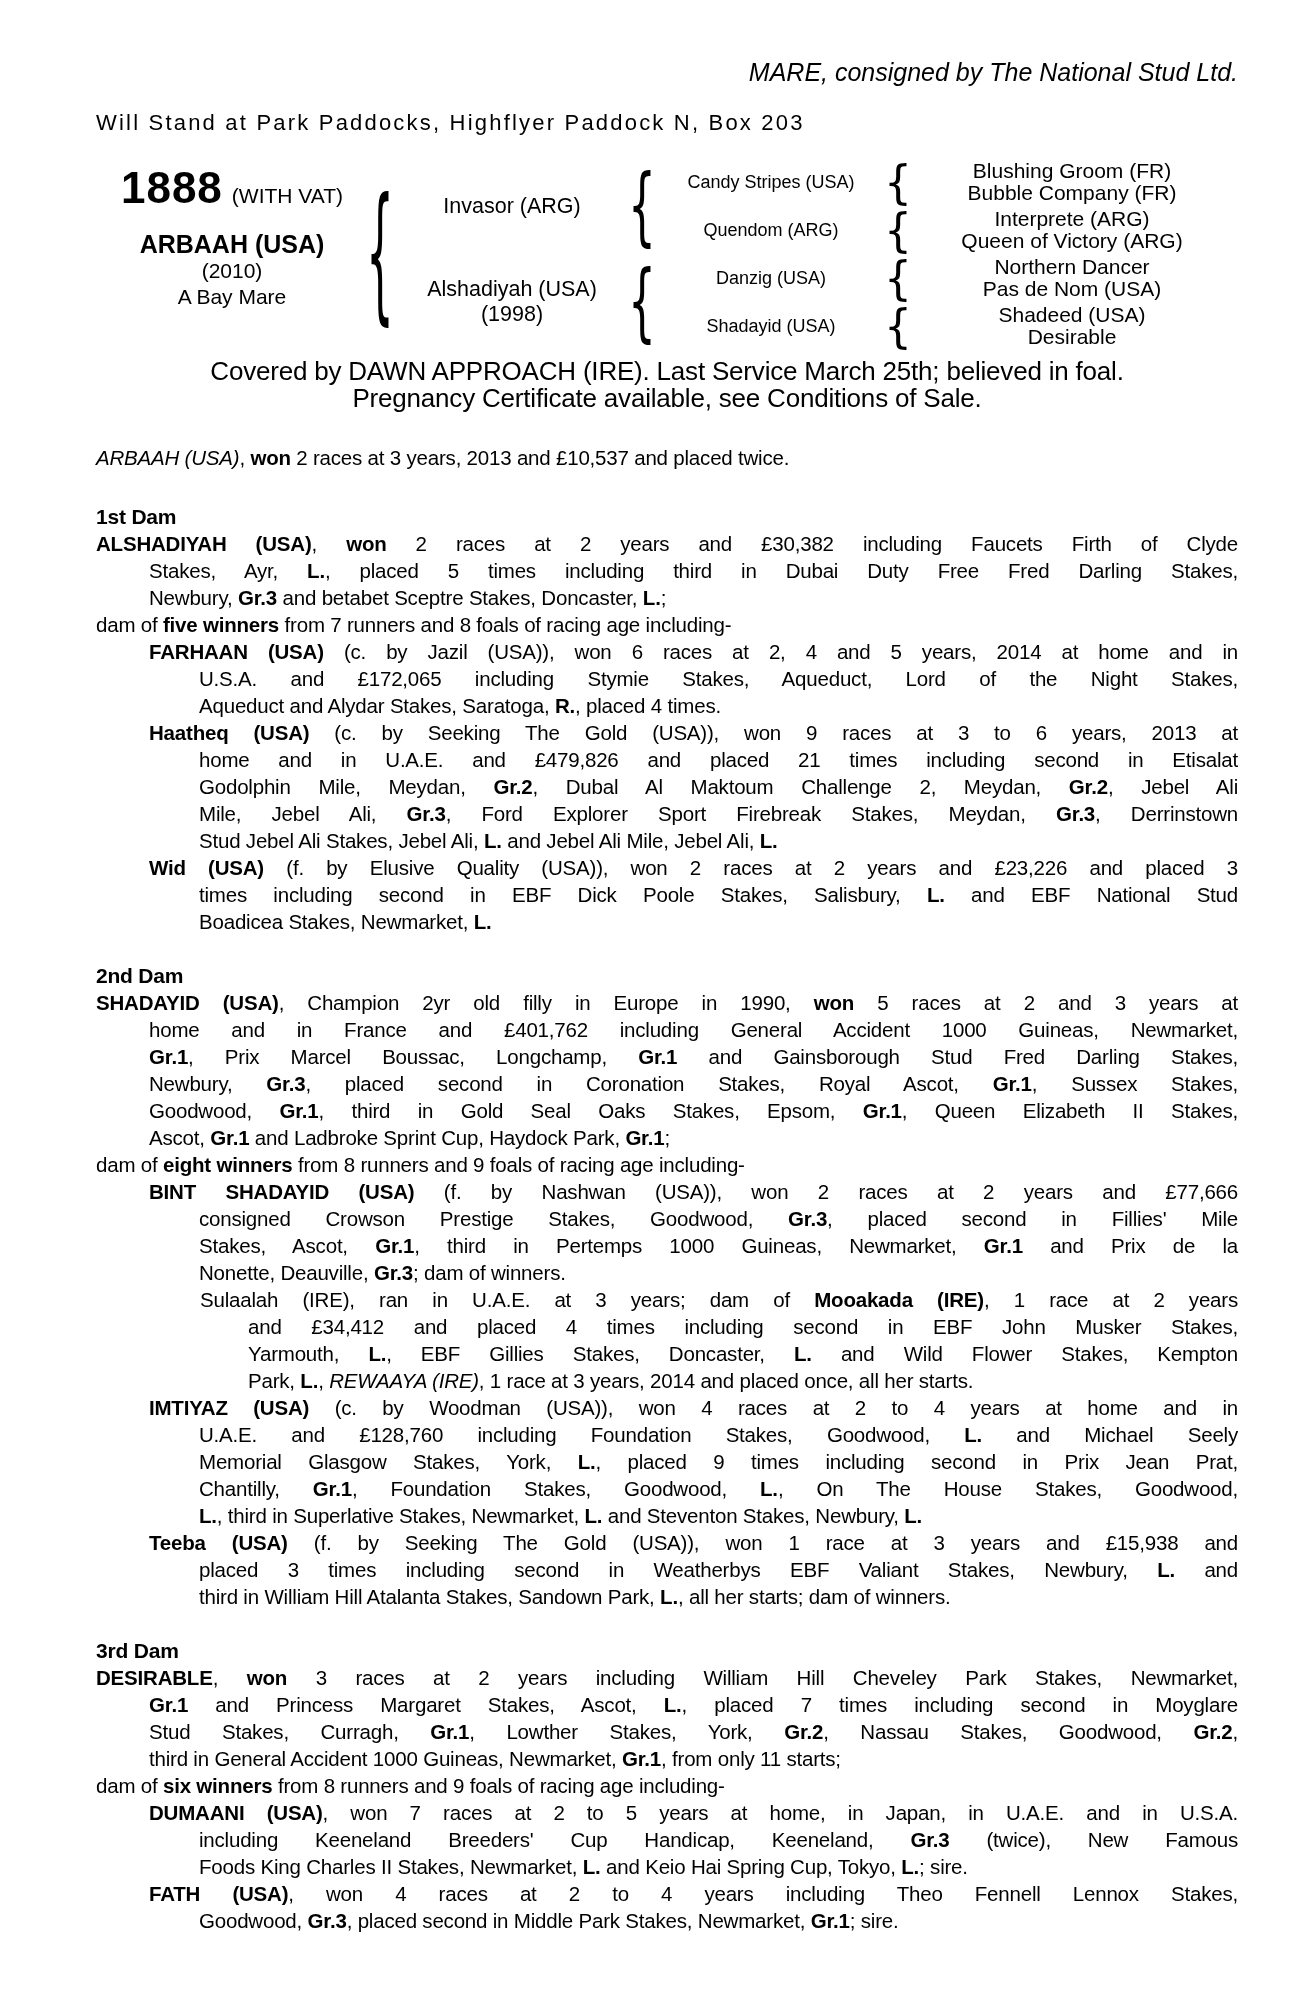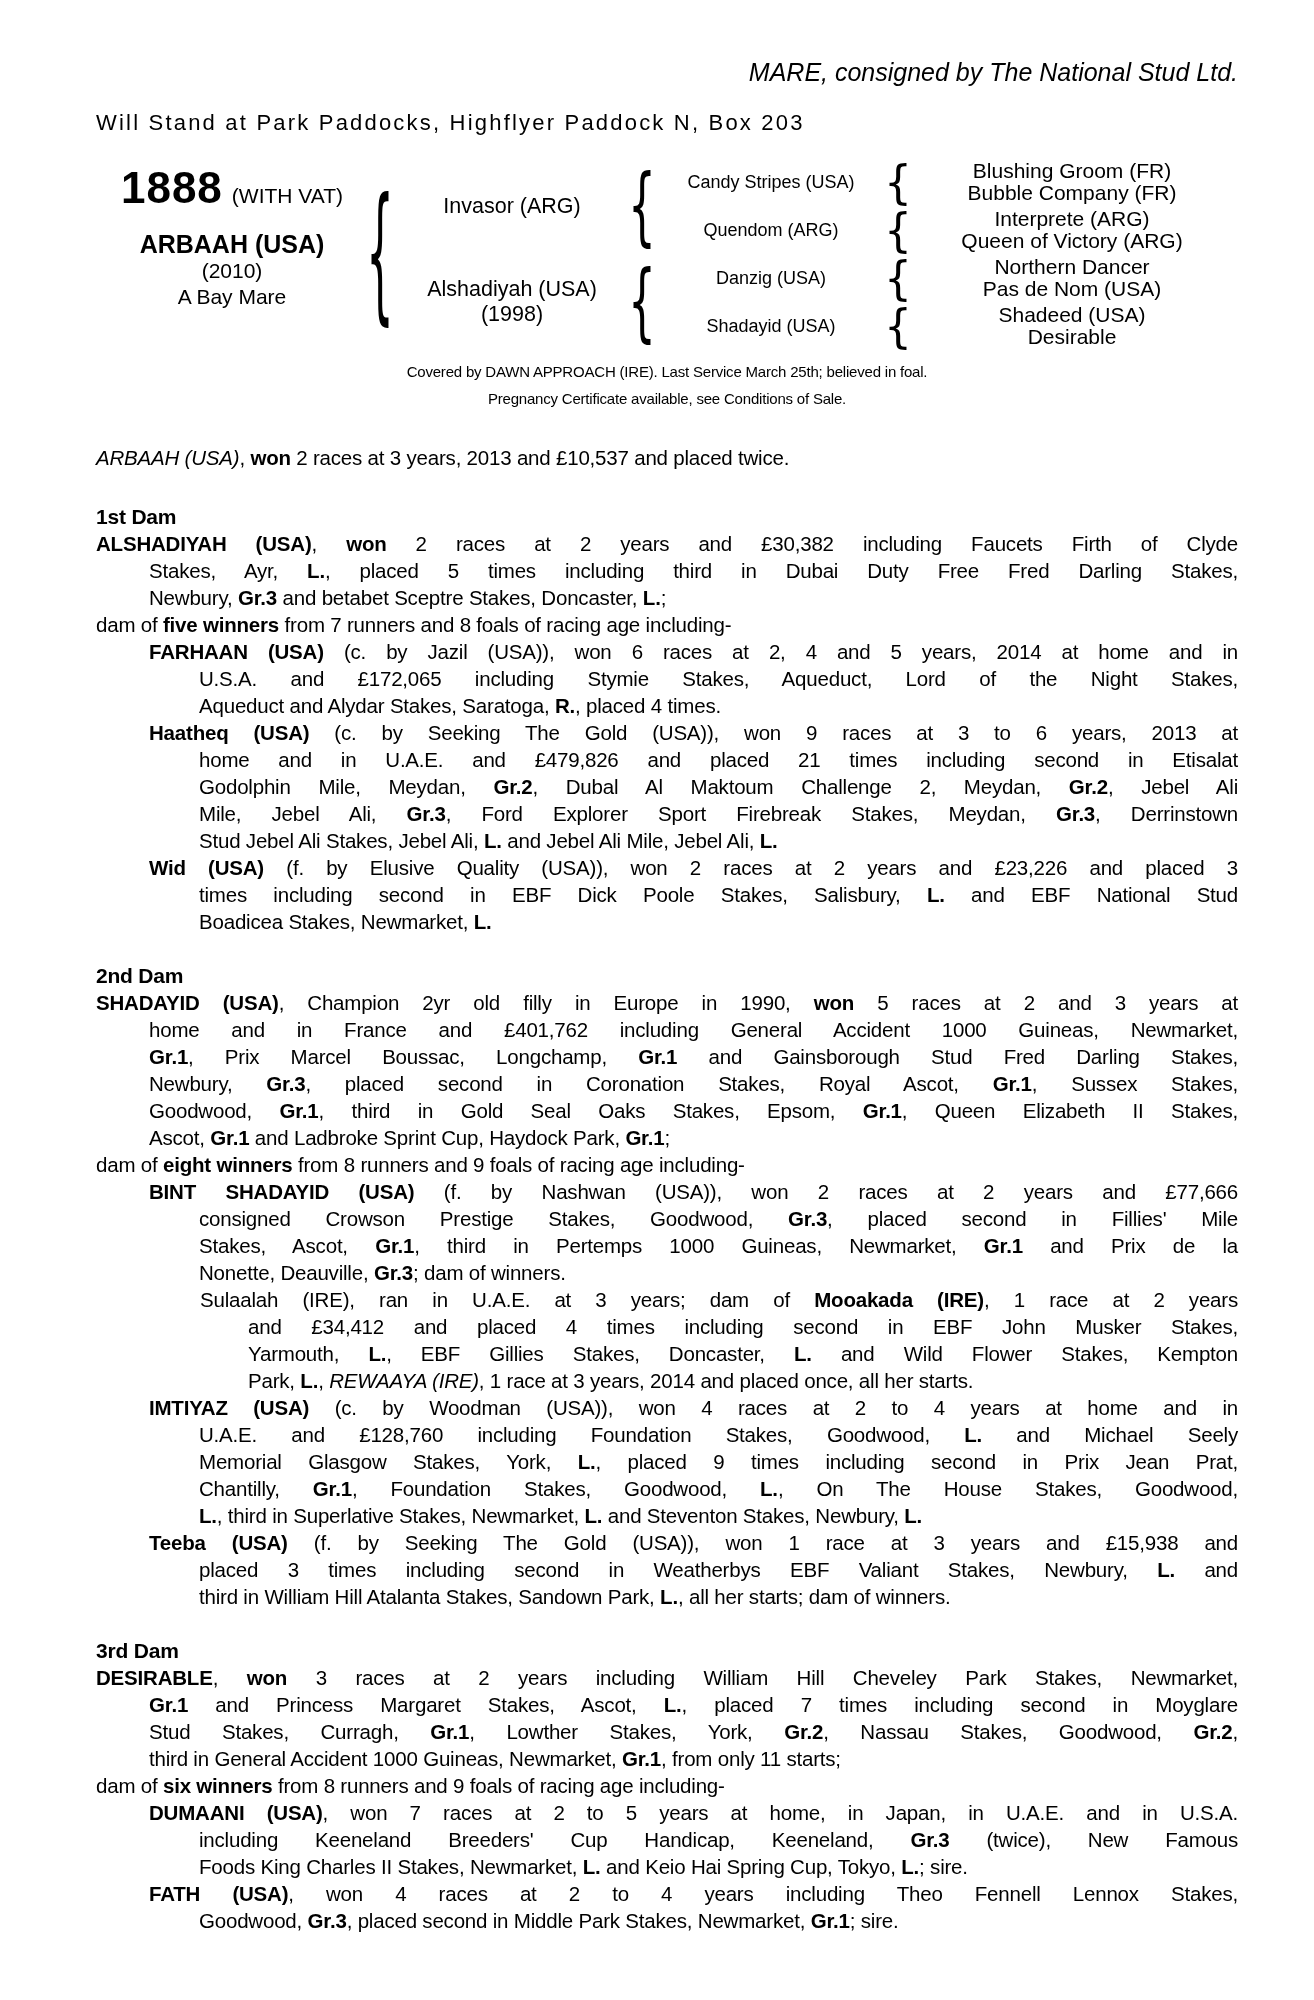--- a/index.html
+++ b/index.html
@@ -44,21 +44,21 @@
   .ped-col{ display:flex; flex-direction:column; flex:1; }
   .ped-half{ display:flex; align-items:center; }
   .parent-cell{ width:240px; flex:none; font-size:21.5px; line-height:25px; letter-spacing:0; }
   .gp-stack{ display:flex; flex-direction:column; flex:1; }
   .ggp-unit{ display:flex; align-items:center; padding:2px 0; }
   .gp-cell{ width:238px; flex:none; font-size:18px; letter-spacing:0; }
   .ggp-names{ flex:1; }
   .ggp-names div{ font-size:21px; line-height:22px; letter-spacing:0; }
 
   
-  .covering{ margin-top:8px; text-align:center; font-size:15px; line-height:27px; }
+  .covering{ margin-top:8px; text-align:center; font-size:26px; line-height:27px; }
 
   
   .race-record{ margin-top:32px; }
   .dam-sections{ margin-top:32px; }
   .dam-section + .dam-section{ margin-top:27px; }
   .dam-heading{ font-weight:bold; font-size:21px; line-height:27px; }
 
   .para{ margin:0; }
   .p-dam{ padding-left:53px; }
   .p-dam > .ln-first{ margin-left:-53px; }

